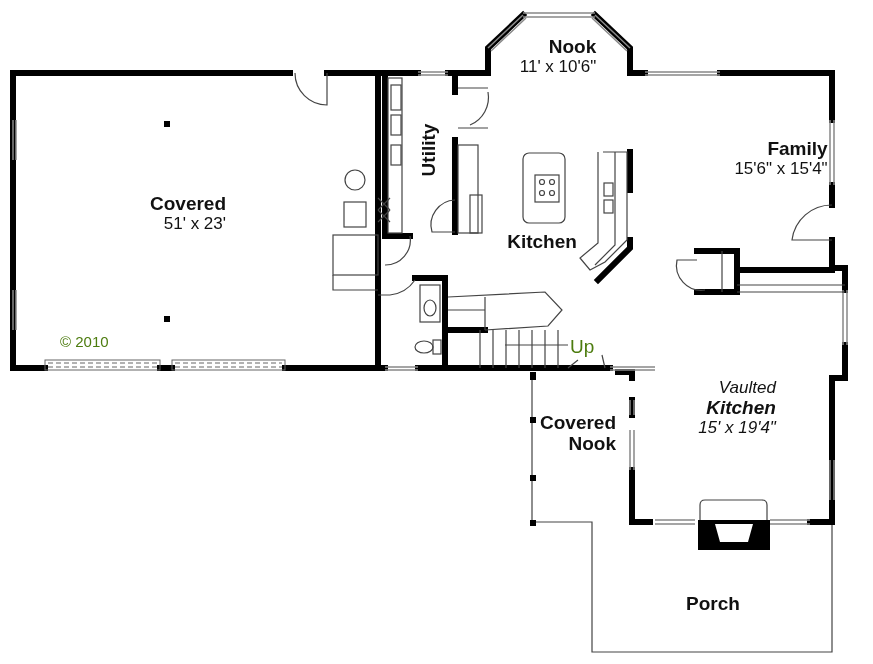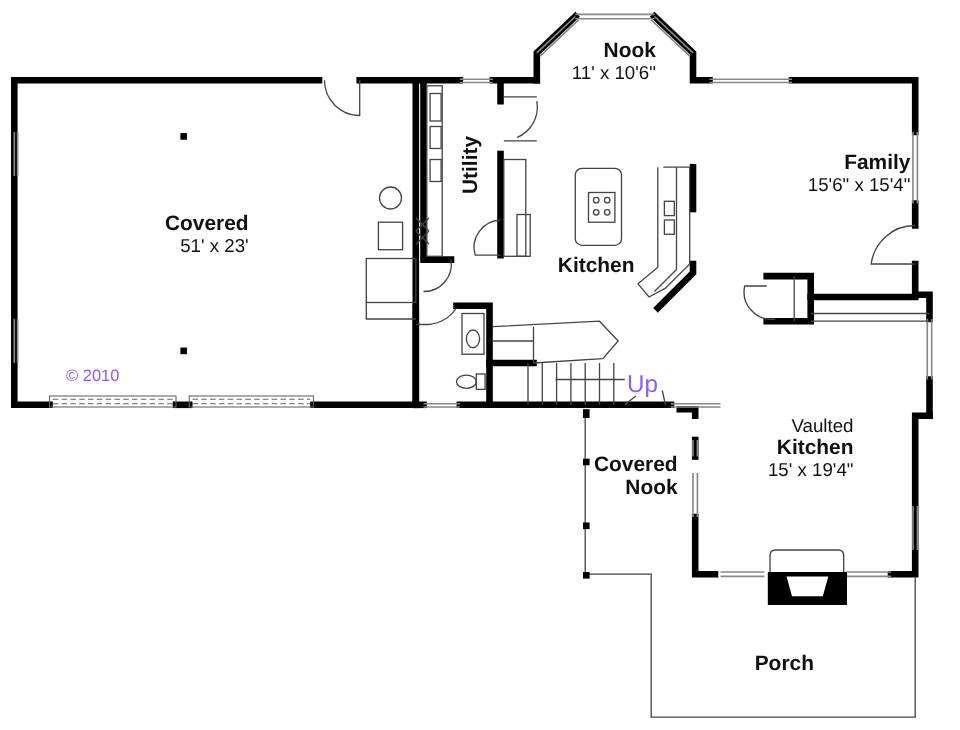--- a/index.html
+++ b/index.html
@@ -3,21 +3,21 @@
 <meta charset="utf-8">
 <style>
   html,body{margin:0;padding:0;background:#fff;}
   body{width:873px;height:664px;position:relative;overflow:hidden;font-family:"Liberation Sans",sans-serif;}
   svg{position:absolute;left:0;top:0;}
   .lbl{position:absolute;text-align:right;color:#111;line-height:1.12;white-space:nowrap;transform:translateX(-50%);}
   .lbl .t{font-weight:bold;font-size:19px;display:block;}
   .lbl .d{font-size:17px;display:block;}
   .lbl .p{font-size:17px;display:block;}
   .rot{position:absolute;font-weight:bold;font-size:19px;color:#111;transform:translate(-50%,-50%) rotate(-90deg);white-space:nowrap;}
-  .small{position:absolute;font-size:15px;color:#8b5cf6;white-space:nowrap;}
+  .small{position:absolute;font-size:15px;color:#4d7c0f;white-space:nowrap;}
 </style>
 </head>
 <body>
 
 <svg width="873" height="664" viewBox="0 0 873 664" xmlns="http://www.w3.org/2000/svg">
   <g fill="none" stroke="#000" stroke-width="6" stroke-linecap="square">
 
     <path d="M290,73 L13,73 L13,368 L45,368"></path>
     <path d="M160,368 L172,368"></path>
     <path d="M285,368 L378,368"></path>
@@ -159,26 +159,26 @@
   <span class="t">Nook</span>
   <span class="d">11' x 10'6"</span>
 </div>
 <div class="lbl" style="left:542px;top:231px;">
   <span class="t">Kitchen</span>
 </div>
 <div class="lbl" style="left:733px;top:138px;margin-left:48px;">
   <span class="t">Family</span>
   <span class="d">15'6" x 15'4"</span>
 </div>
-<div class="lbl" style="left:737px;top:378px;">
+<div class="lbl" style="left:737px;top:378px;font-style:italic;">
   <span class="p">Vaulted</span>
   <span class="t">Kitchen</span>
   <span class="d">15' x 19'4"</span>
 </div>
 <div class="lbl" style="left:578px;top:412px;">
   <span class="t">Covered</span>
   <span class="t">Nook</span>
 </div>
 <div class="lbl" style="left:713px;top:593px;">
   <span class="t">Porch</span>
 </div>
 <div class="small" style="left:60px;top:333px;">© 2010</div>
-<div class="small" style="left:570px;top:336px;font-size:22px;">Up</div>
+<div class="small" style="left:570px;top:336px;font-size:19px;">Up</div>
 
 </body></html>

